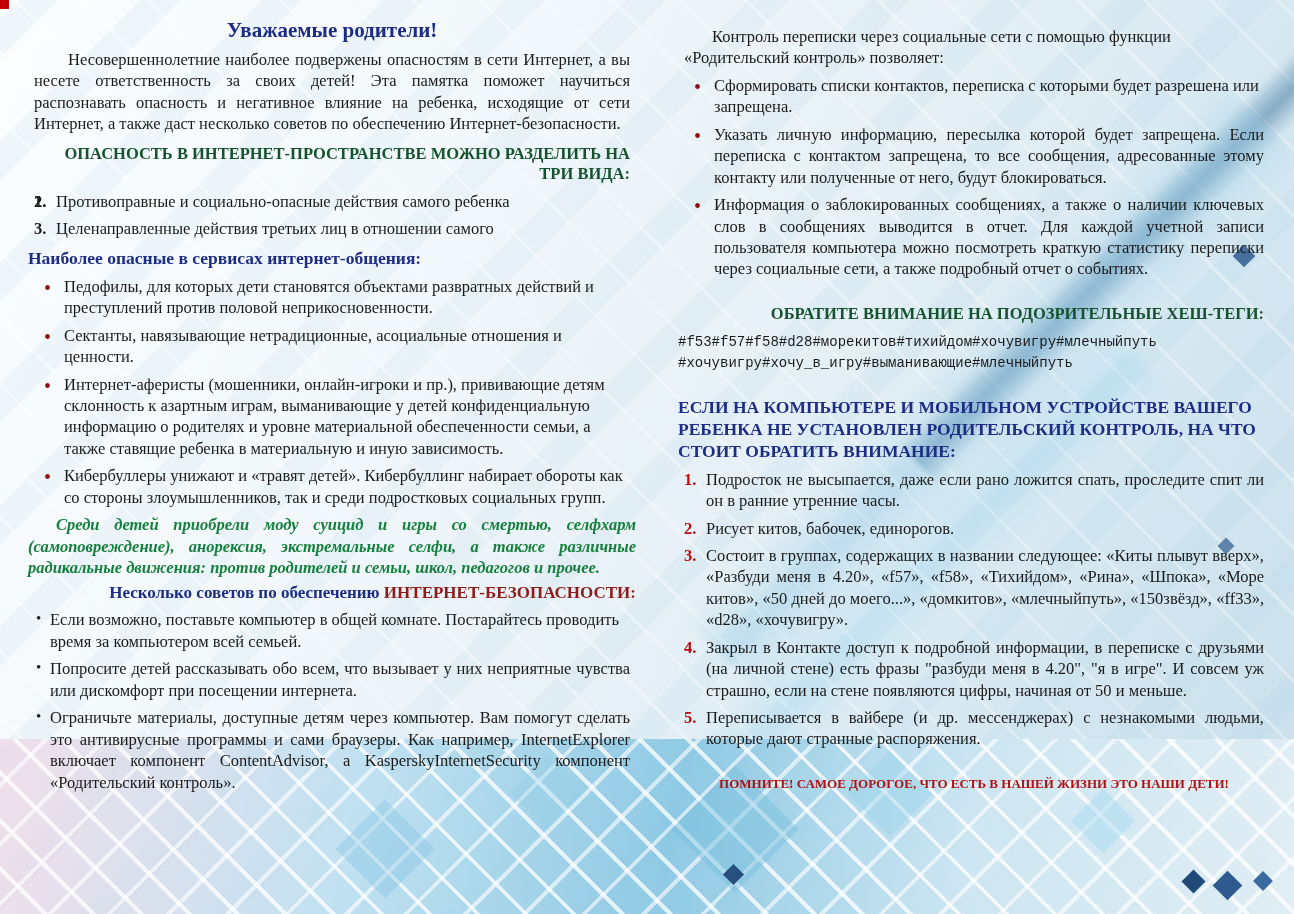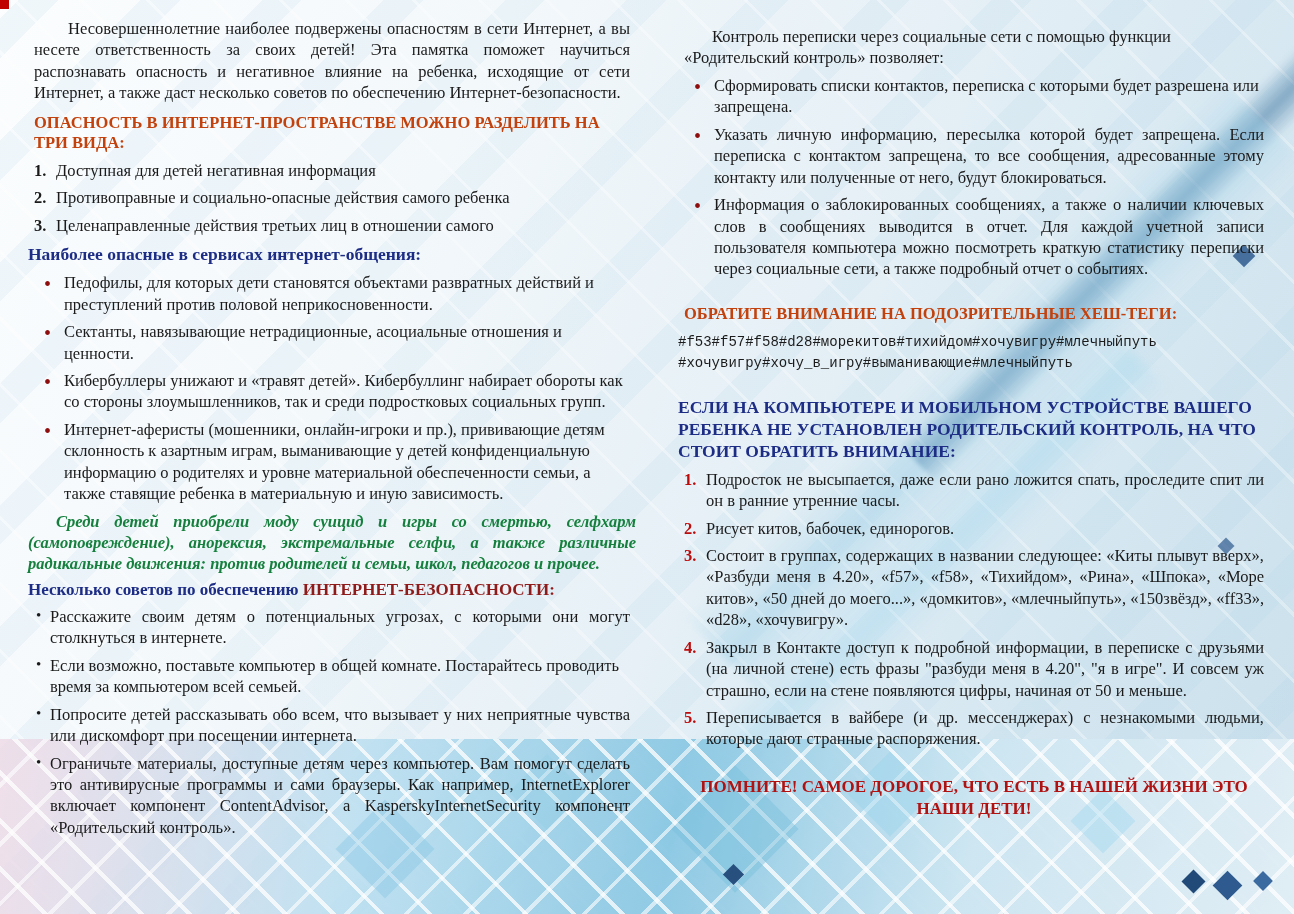--- a/index.html
+++ b/index.html
@@ -50,39 +50,39 @@
   .corner-red{position:absolute;left:0;top:0;width:9px;height:9px;background:#c00000;pointer-events:none;}
   
   .columns{position:relative;z-index:2;display:flex;gap:42px;padding:12px 24px 0 28px;box-sizing:border-box;}
   .col{box-sizing:border-box;}
   .col-left{width:608px;}
   .col-right{width:592px;padding-top:10px;}
   p,li,h1,h2{margin:6px;}
   .body-txt{font-size:16.5px;line-height:1.3;}
   .page-title{color:#1d2d85;font-weight:bold;font-size:21px;text-align:center;margin:6px 0 4px;}
   .intro{text-indent:34px;text-align:justify;}
-  .h-red{color:#c2410c;font-weight:bold;font-size:16.5px;text-align:left;line-height:1.25;margin:9px 6px 4px;}
+  .h-red{color:#14532d;font-weight:bold;font-size:16.5px;text-align:right;line-height:1.25;margin:9px 6px 4px;}
   .h-blue{color:#1d2d85;font-weight:bold;font-size:17.5px;line-height:1.25;margin:8px 0 3px;}
   ul,ol{list-style:none;padding:0;margin:0;}
   .numlist li{padding-left:22px;position:relative;}
   .numlist .num{position:absolute;left:0;font-weight:bold;}
   .numlist.red-num .num{color:#bb0b0b;}
   .dotlist li{padding-left:30px;position:relative;}
   .dotlist li::before{content:"\2022";position:absolute;left:10px;top:-1px;color:#8f0d0d;font-size:20px;}
   .dotlist.small-dot li{padding-left:16px;}
   .dotlist.small-dot li::before{left:2px;color:#1b1b1b;font-size:15px;top:0;}
   .warning-italic{color:#15803d;font-weight:bold;font-style:italic;text-align:justify;text-indent:28px;margin:4px 0 2px;font-size:16.5px;line-height:1.3;}
-  .tips-head{font-weight:bold;font-size:17px;text-align:left;margin:5px 0 2px;}
+  .tips-head{font-weight:bold;font-size:17px;text-align:right;margin:5px 0 2px;}
   .tips-head .blue{color:#1d2d85;}
   .tips-head .red{color:#8f1a1a;}
   .justify{text-align:justify;}
   .r-intro{text-indent:28px;margin-top:4px;}
   .hashtags{font-size:14px;line-height:1.45;margin:8px 0 2px;font-family:Liberation Mono, monospace;}
   .signs li{text-align:justify;}
-  .footer-red{color:#b01212;font-weight:bold;font-size:17px;text-align:center;line-height:1.3;margin-top:26px;}.mt4{margin-top:4px;}.mt8{margin-top:24px;}
+  .footer-red{color:#b01212;font-weight:bold;font-size:13px;text-align:center;line-height:1.3;margin-top:26px;}.mt4{margin-top:4px;}.mt8{margin-top:24px;}
 </style>
 </head>
 <body>
 
 <div class="bg-layer bg-tiles"></div>
 <div class="streak streak1"></div>
 <div class="streak streak2"></div>
 <div class="streak streak3"></div>
 <div class="bg-bottom"></div>
 <div class="diamond d1"></div>
@@ -95,55 +95,54 @@
 <div class="sq-navy n3"></div>
 <div class="sq-navy n4"></div>
 <div class="sq-navy n5"></div>
 <div class="sq-navy n6"></div>
 <div class="corner-red"></div>
 
 <div class="columns">
 
   <div class="col col-left">
 
+    <h1 class="page-title">Уважаемые родители!</h1>
 
     <p class="body-txt intro">Несовершеннолетние наиболее подвержены опасностям в сети Интернет, а вы несете ответственность за своих детей! Эта памятка поможет научиться распознавать опасность и негативное влияние на ребенка, исходящие от сети Интернет, а также даст несколько советов по обеспечению Интернет-безопасности.</p>
 
     <h2 class="h-red">ОПАСНОСТЬ В ИНТЕРНЕТ-ПРОСТРАНСТВЕ МОЖНО РАЗДЕЛИТЬ НА ТРИ ВИДА:</h2>
 
     <ol class="numlist body-txt">
       <li>
         <span class="num">1.</span>
-        <span>Доступная для детей негативная информация</span>
       </li>
       <li>
         <span class="num">2.</span>
         <span>Противоправные и социально-опасные действия самого ребенка</span>
       </li>
       <li>
         <span class="num">3.</span>
         <span>Целенаправленные действия третьих лиц в отношении самого</span>
       </li>
     </ol>
 
     <h2 class="h-blue">Наиболее опасные в сервисах интернет-общения:</h2>
 
     <ul class="dotlist body-txt">
       <li>Педофилы, для которых дети становятся объектами развратных действий и преступлений против половой неприкосновенности.</li>
       <li>Сектанты, навязывающие нетрадиционные, асоциальные отношения и ценности.</li>
+      <li>Интернет-аферисты (мошенники, онлайн-игроки и пр.), прививающие детям склонность к азартным играм, выманивающие у детей конфиденциальную информацию о родителях и уровне материальной обеспеченности семьи, а также ставящие ребенка в материальную и иную зависимость.</li>
       <li>Кибербуллеры унижают и «травят детей». Кибербуллинг набирает обороты как со стороны злоумышленников, так и среди подростковых социальных групп.</li>
-      <li>Интернет-аферисты (мошенники, онлайн-игроки и пр.), прививающие детям склонность к азартным играм, выманивающие у детей конфиденциальную информацию о родителях и уровне материальной обеспеченности семьи, а также ставящие ребенка в материальную и иную зависимость.</li>
     </ul>
 
     <p class="warning-italic">Среди детей приобрели моду суицид и игры со смертью, селфхарм (самоповреждение), анорексия, экстремальные селфи, а также различные радикальные движения: против родителей и семьи, школ, педагогов и прочее.</p>
 
     <h2 class="tips-head"><span class="blue">Несколько советов по обеспечению </span><span class="red">ИНТЕРНЕТ-БЕЗОПАСНОСТИ:</span></h2>
 
     <ul class="dotlist small-dot body-txt">
-      <li class="justify">Расскажите своим детям о потенциальных угрозах, с которыми они могут столкнуться в интернете.</li>
       <li>Если возможно, поставьте компьютер в общей комнате. Постарайтесь проводить время за компьютером всей семьей.</li>
       <li class="justify">Попросите детей рассказывать обо всем, что вызывает у них неприятные чувства или дискомфорт при посещении интернета.</li>
       <li class="justify">Ограничьте материалы, доступные детям через компьютер. Вам помогут сделать это антивирусные программы и сами браузеры. Как например, InternetExplorer включает компонент ContentAdvisor, а KasperskyInternetSecurity компонент «Родительский контроль».</li>
     </ul>
 
   </div>
 
   <div class="col col-right">
 
     <p class="body-txt r-intro">Контроль переписки через социальные сети с помощью функции «Родительский контроль» позволяет:</p>

